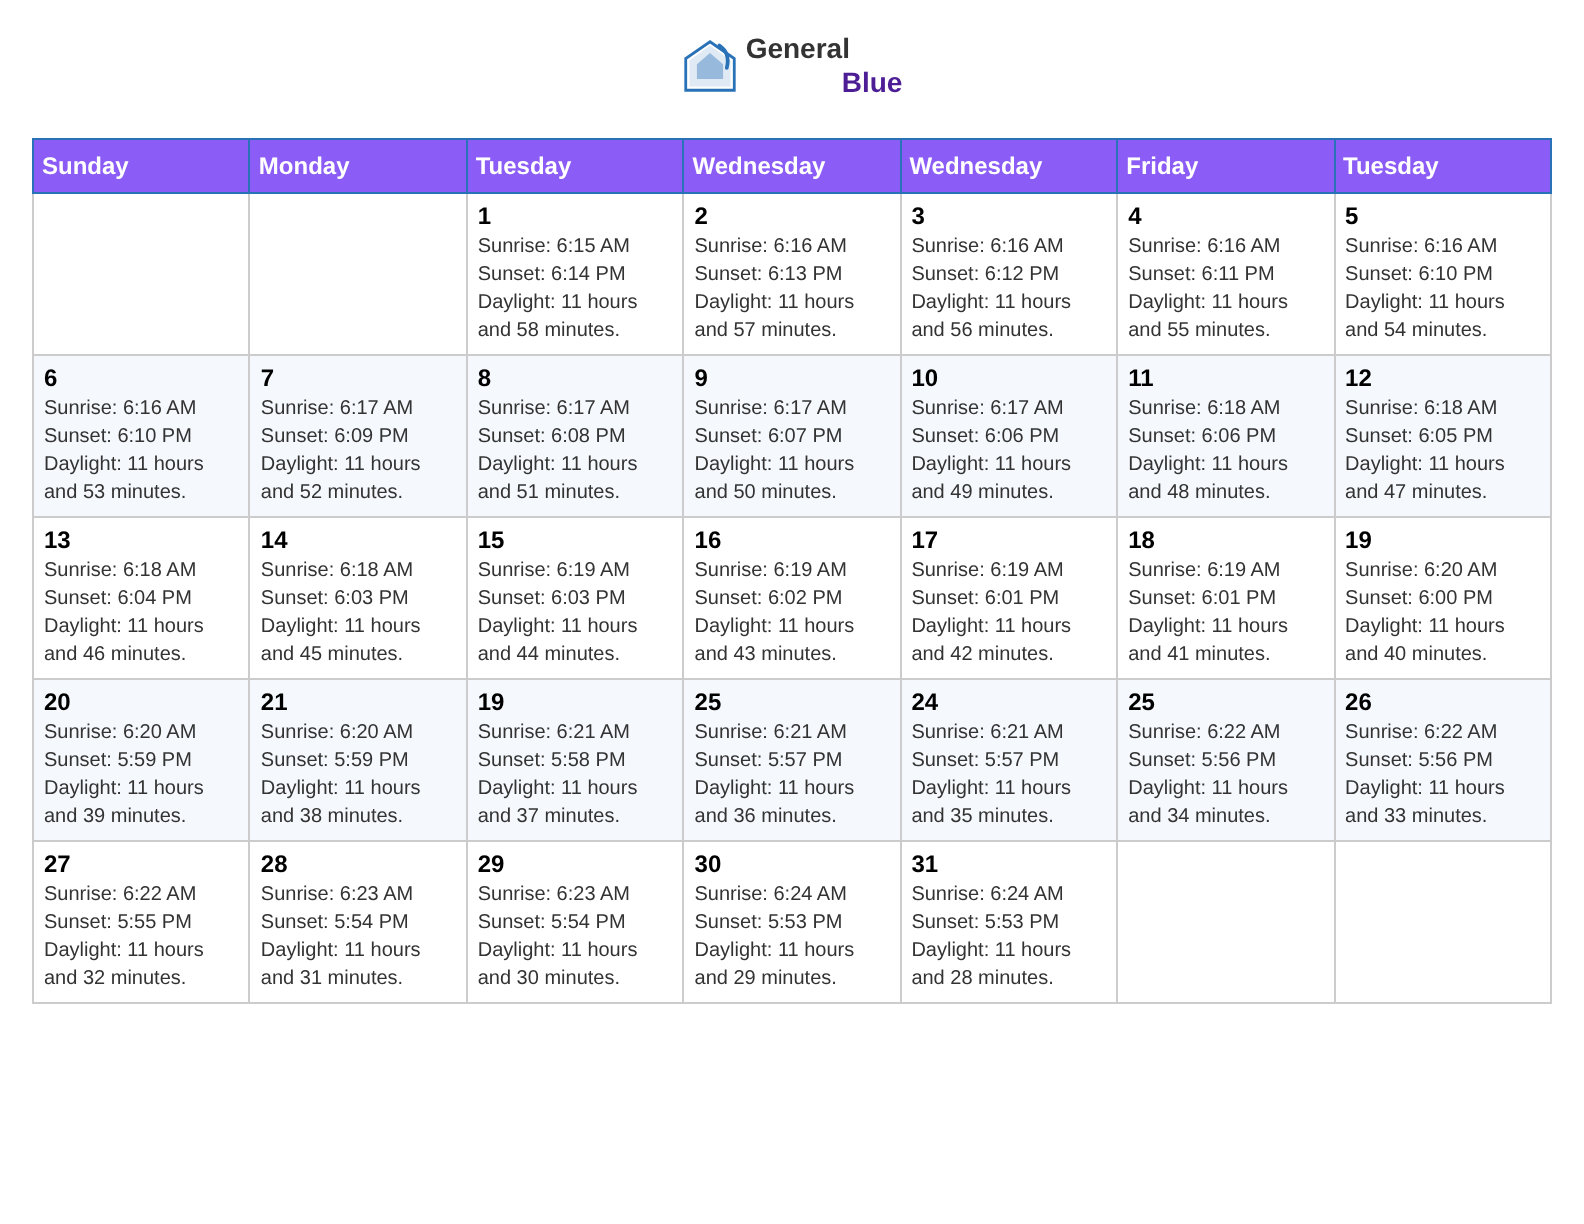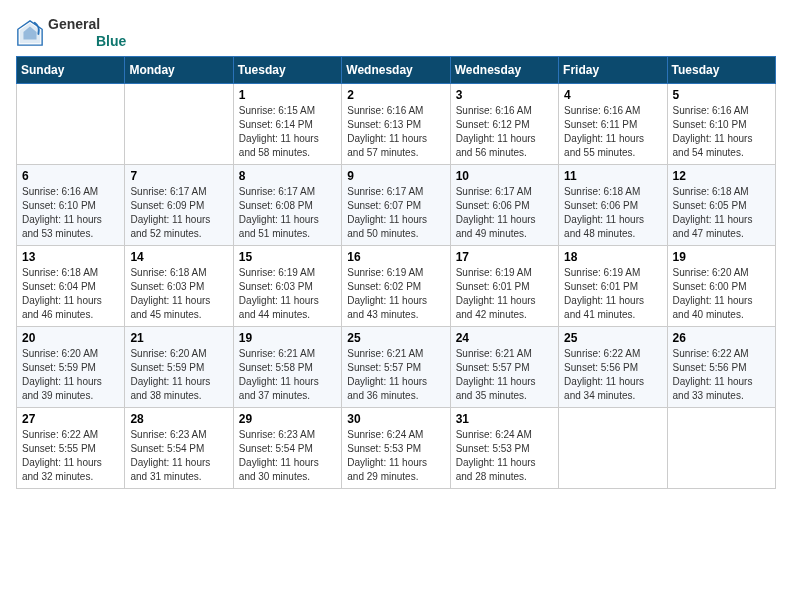--- a/index.html
+++ b/index.html
@@ -5,36 +5,36 @@
     * { box-sizing: border-box; margin: 0; padding: 0; }
     body {
       font-family: Arial, sans-serif;
       background: #fff;
       width: 792px;
       min-height: 612px;
       padding: 16px;
     }
     .header-area {
       display: flex;
-      justify-content: flex-start;
+      justify-content: center;
       align-items: flex-start;
-      margin-bottom: 6px;
+      margin-bottom: 19px;
     }
     .logo {
       display: flex;
       align-items: center;
       gap: 4px;
     }
     .logo-text {
       font-size: 14px;
       font-weight: bold;
       line-height: 1.2;
     }
     .logo-text .general { color: #333; }
-    .logo-text .blue { color: #0f766e; padding-left: 48px; }
+    .logo-text .blue { color: #4c1d95; padding-left: 48px; }
     .logo-icon {
       width: 28px;
       height: 28px;
     }
     .title-area {
       text-align: right;
     }
     .month-title {
       font-size: 36px;
       font-weight: bold;
@@ -81,21 +81,21 @@
     }
     .empty-cell {
       background: #f9f9f9;
     }
     tr:nth-child(even) td {
       background: #f5f8fc;
     }
     tr:nth-child(odd) td {
       background: #fff;
     }
-    .calendar thead tr th { background: #0c4a6e; }
+    .calendar thead tr th { background: #8b5cf6; }
   </style>
 </head>
 <body>
 
 <div class="header-area">
   <div class="logo">
     <svg class="logo-icon" viewBox="0 0 30 30">
       <polygon points="15,4 26,12 26,26 4,26 4,12" fill="#2a72b8" opacity="0.15"></polygon>
       <polygon points="15,2 28,11 28,28 2,28 2,11" fill="none" stroke="#2a72b8" stroke-width="1.5"></polygon>
       <polygon points="15,8 22,14 22,22 8,22 8,14" fill="#2a72b8" opacity="0.4"></polygon>

